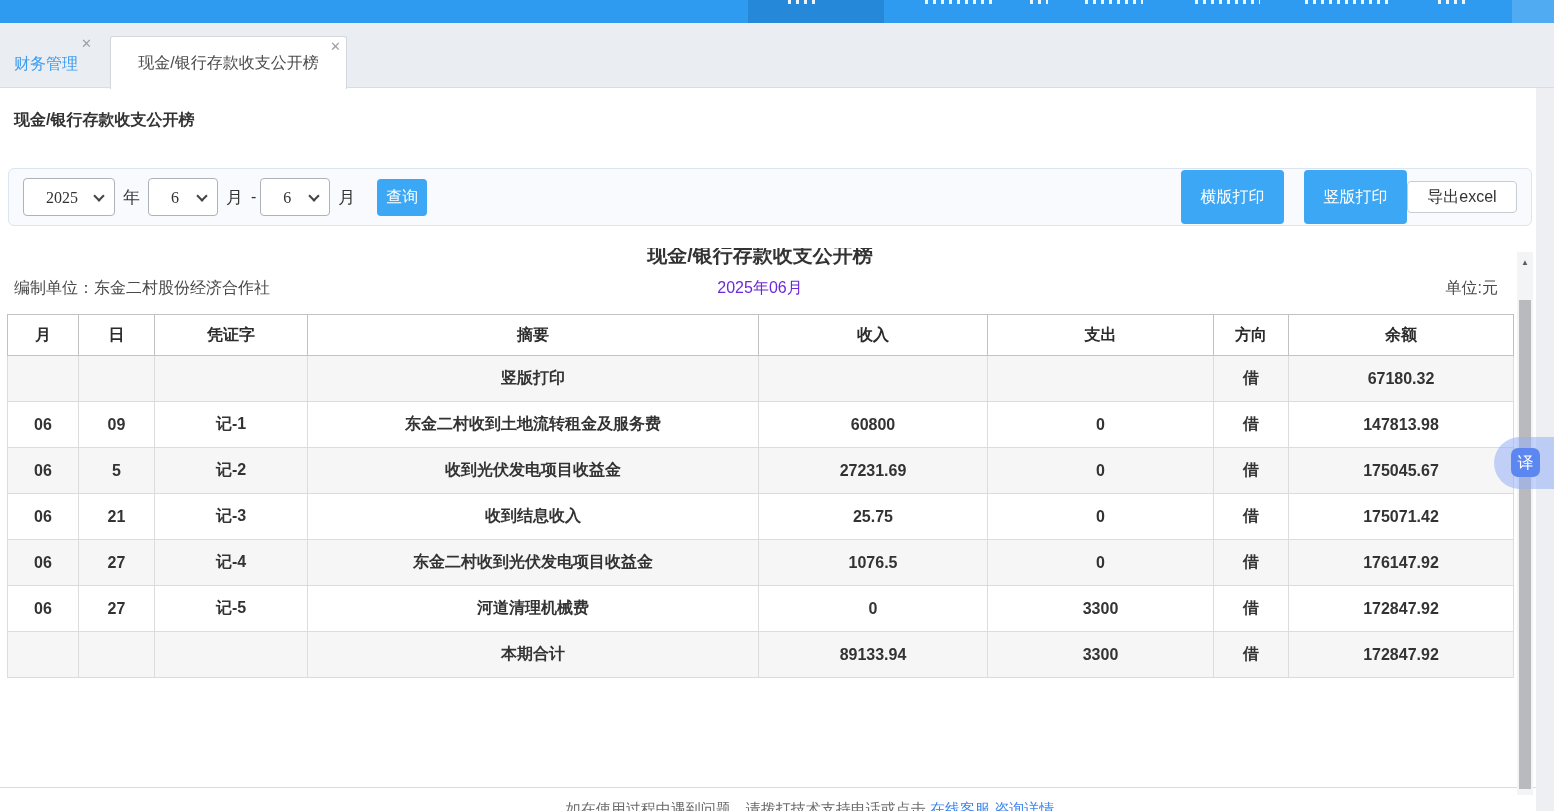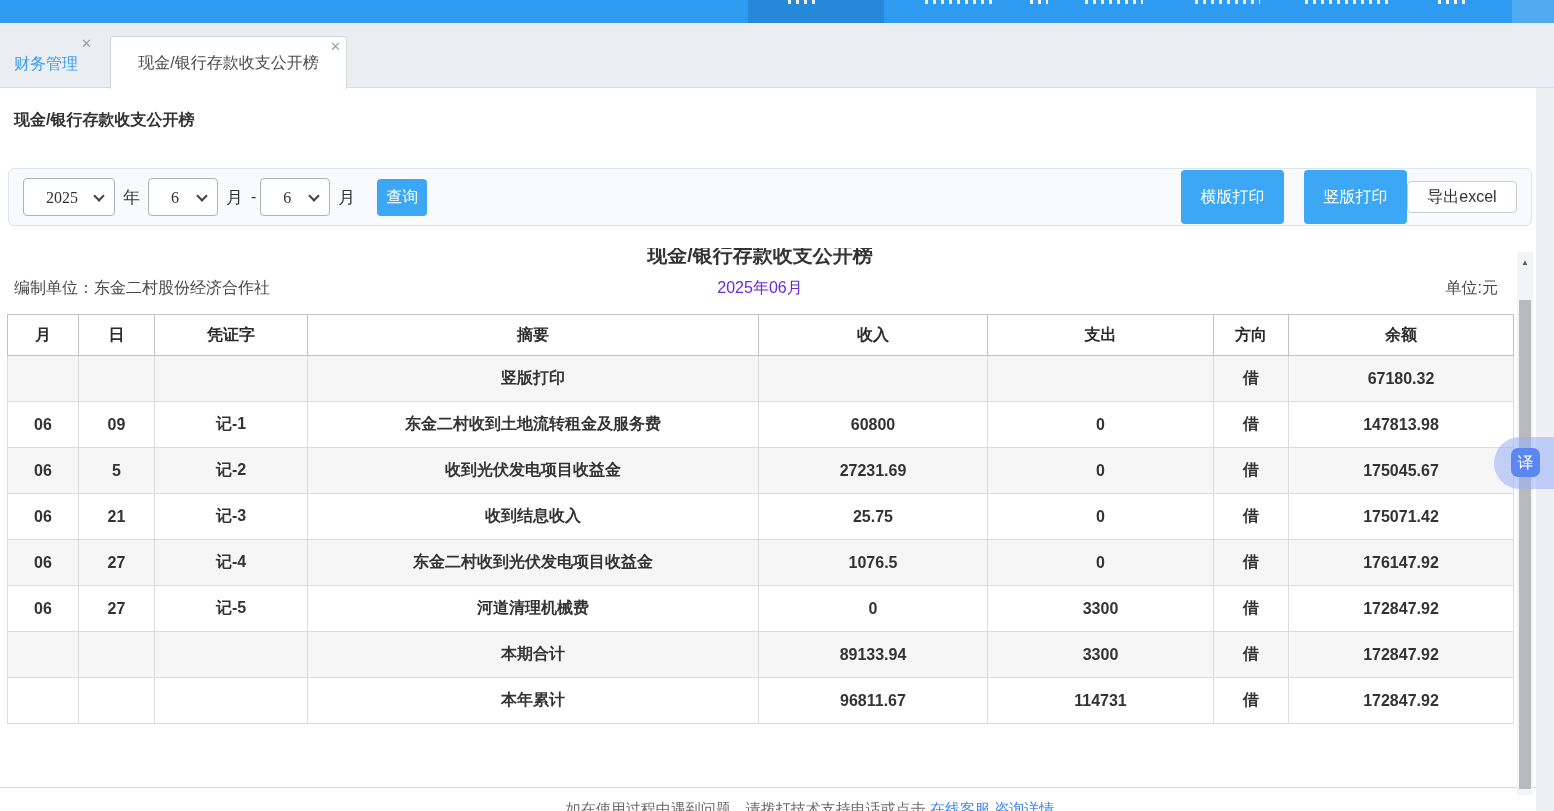--- a/index.html
+++ b/index.html
@@ -246,30 +246,20 @@
           <tr class="stripe">
     <td></td>
     <td></td>
     <td></td>
     <td>本期合计</td>
     <td>89133.94</td>
     <td>3300</td>
     <td>借</td>
     <td>172847.92</td>
   </tr>
-          <tr>
-    <td></td>
-    <td></td>
-    <td></td>
-    <td>本年累计</td>
-    <td>96811.67</td>
-    <td>114731</td>
-    <td>借</td>
-    <td>172847.92</td>
-  </tr>
         </tbody>
     </table>
 
 
     <div class="divider"></div>
 
     <div class="footer-line">
       <span>如在使用过程中遇到问题，请拨打技术支持电话或点击</span>
       <span class="flink">在线客服 咨询详情</span>
     </div>

